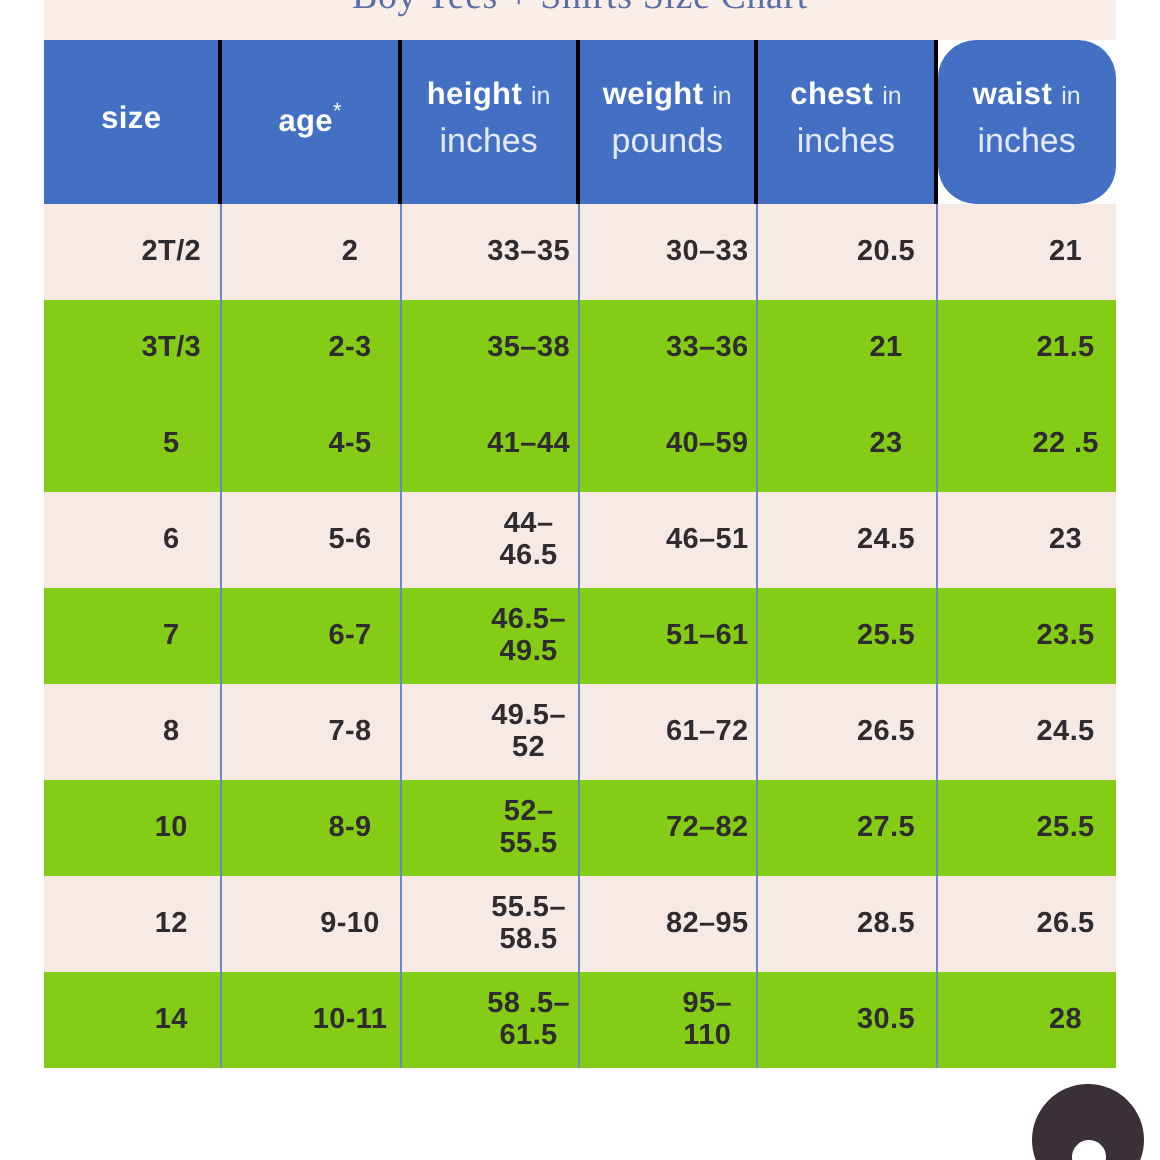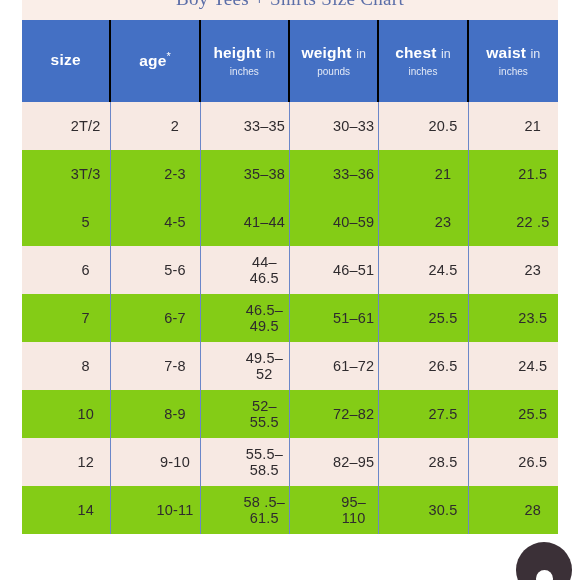--- a/index.html
+++ b/index.html
@@ -29,31 +29,31 @@
   table.size-chart{border-collapse:separate;border-spacing:0;width:536px;table-layout:fixed;}
 
   
   thead th{
     background:#4470c4;color:#ffffff;
     border-right:2px solid #000000;
     padding:10px 2px 12px;
     height:60px;vertical-align:middle;text-align:center;
     font-weight:normal;
   }
-  thead th:last-child{border-right:none;}
+  thead th:last-child{border-right:none;border-radius:19px;}
   .h-main{font-size:15.5px;font-weight:bold;letter-spacing:.2px;}
   .h-unit{font-size:12.5px;font-weight:normal;color:#e3e9f6;text-align:right;}
-  .h-sub{display:block;font-size:10px;color:#e3e9f6;margin-top:4px;}
+  .h-sub{display:block;font-size:17px;color:#e3e9f6;margin-top:4px;}
   .asterisk{font-size:11px;vertical-align:super;}
 
   
   tbody td{
     text-align:center;vertical-align:middle;
     height:46px;
-    font-size:14.5px;font-weight:normal;color:#2f2b2e;
+    font-size:14.5px;font-weight:bold;color:#2f2b2e;
     border-right:1.5px solid #6b86c9;
     letter-spacing:.2px;
     padding-left:40px;
   }
   tbody td:first-child{border-left:none;}
   tbody td:last-child{border-right:none;}
   tbody tr.tint td{background:#f7e9e3;}
   tbody tr.plain td{background:#84cc16;}
 
   

